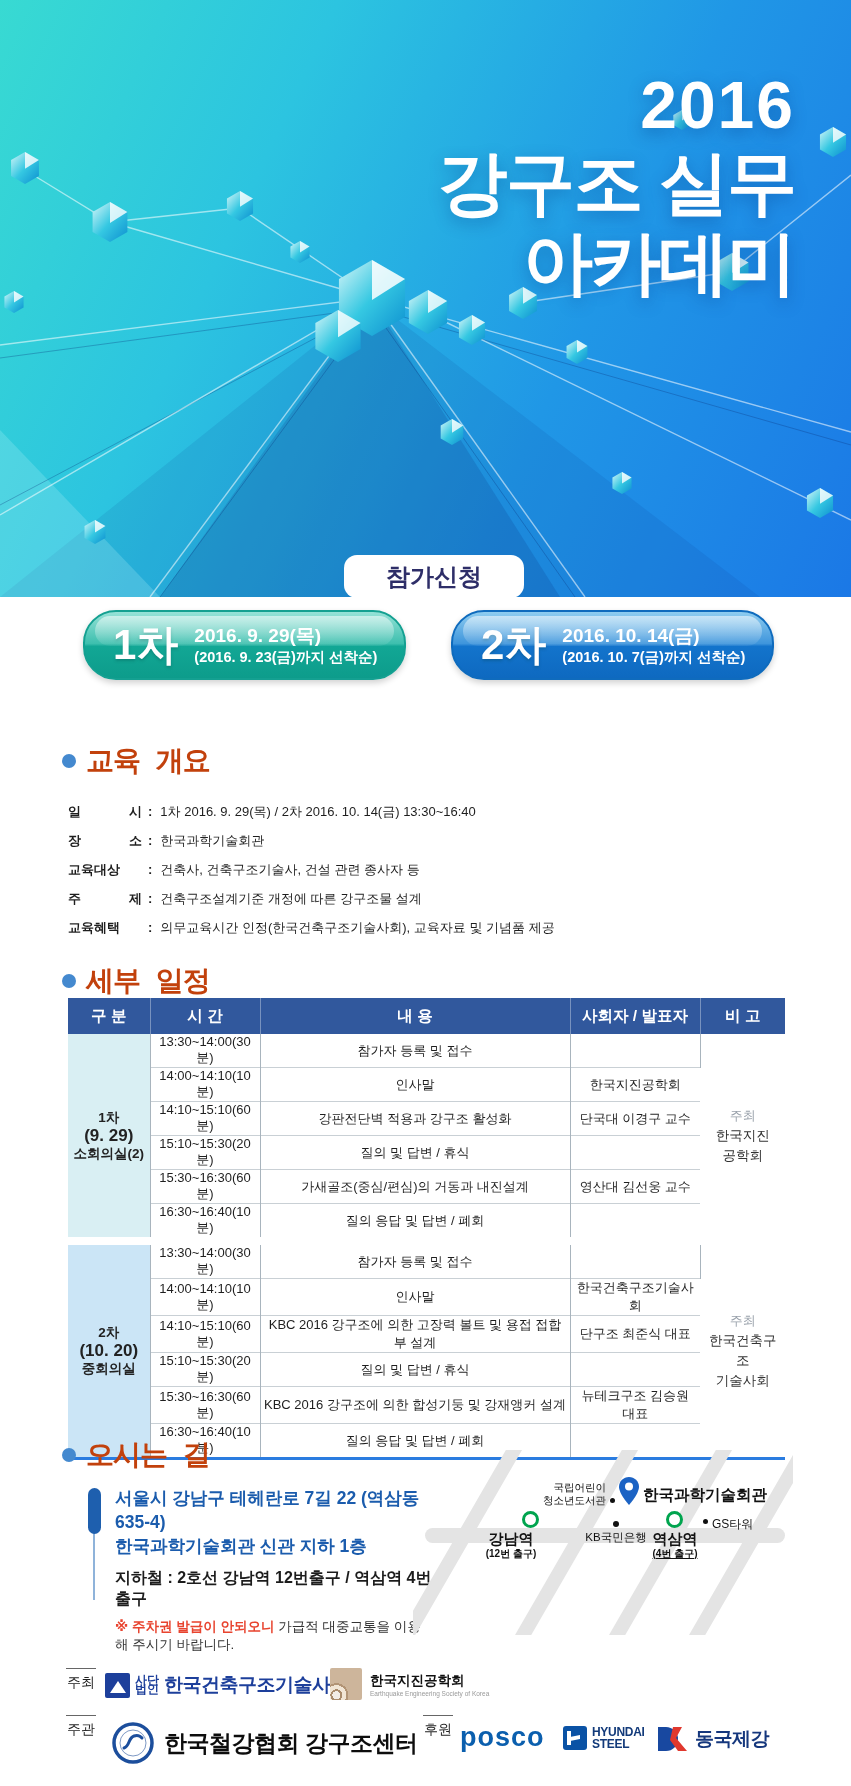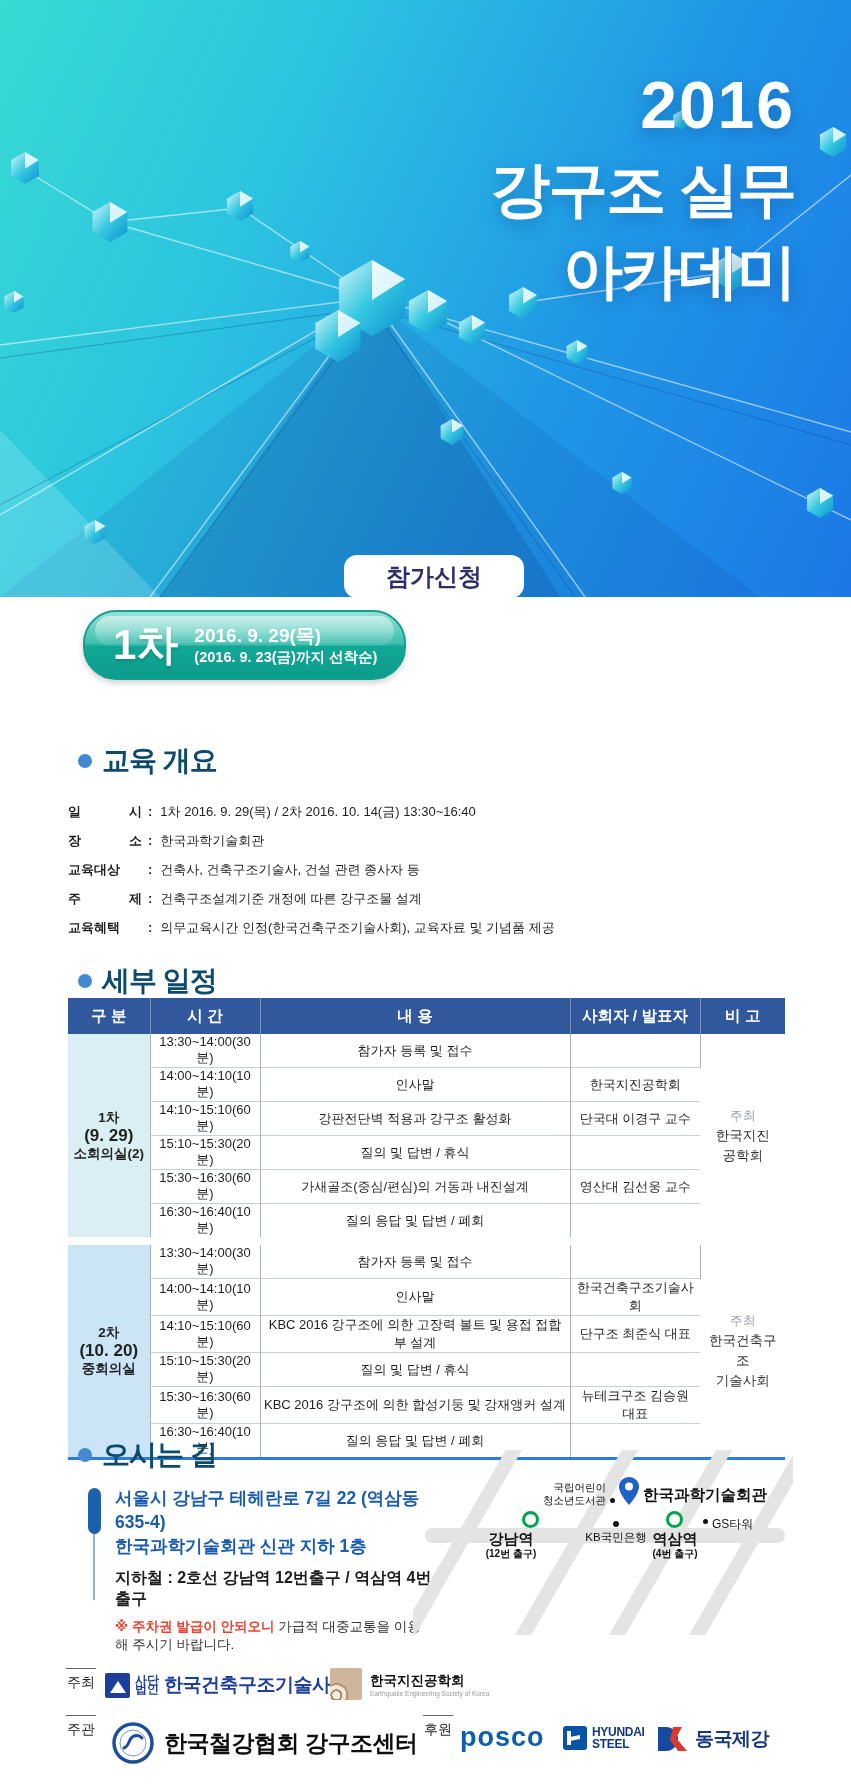--- a/index.html
+++ b/index.html
@@ -6,41 +6,41 @@
   body{font-family:"Liberation Sans","DejaVu Sans",sans-serif;}
   .page{position:relative;width:851px;height:1786px;margin:0 auto;background:#fff;overflow:hidden;}
 
   
   .hero{position:absolute;left:0;top:0;width:851px;height:597px;
         background:linear-gradient(115deg,#38dad2 0%,#2cc4e0 30%,#2097e6 65%,#1b78e6 100%);overflow:hidden;}
   .hero-art{position:absolute;left:0;top:0;}
   .hero-title{position:absolute;right:56px;top:72px;text-align:right;color:#fff;
               font-weight:bold;text-shadow:0 5px 16px rgba(0,50,130,.35);line-height:1;}
   .hero-title .t1{font-size:66px;letter-spacing:2px;margin-bottom:8px;}
-  .hero-title .t2,.hero-title .t3{font-size:60px;letter-spacing:-2px;margin-top:22px;}
+  .hero-title .t2,.hero-title .t3{font-size:70px;letter-spacing:-2px;margin-top:10px;}
   .badge{position:absolute;left:344px;top:555px;width:180px;height:43px;background:#fff;border-radius:13px;
          display:flex;align-items:center;justify-content:center;font-size:24px;font-weight:bold;color:#2e2e68;}
 
   
   .pill{position:absolute;top:610px;width:319px;height:66px;border-radius:33px;display:flex;align-items:center;
         color:#fff;box-shadow:0 3px 6px rgba(0,0,0,.18);}
   .pill::after{content:"";position:absolute;left:10px;right:10px;top:4px;height:30px;border-radius:26px;
         background:linear-gradient(180deg,rgba(255,255,255,.55),rgba(255,255,255,.05));}
   .pill1{left:83px;background:linear-gradient(180deg,#96e2d7 0%,#3dbfae 48%,#12a795 52%,#0d9c8b 100%);
          border:2px solid #14a091;}
   .pill2{left:451px;background:linear-gradient(180deg,#8fcdf0 0%,#3e95dc 48%,#1374cc 52%,#0e69c0 100%);
          border:2px solid #0f6bbd;}
   .pill .rnd{font-size:42px;font-weight:bold;margin:0 16px 0 28px;text-shadow:0 2px 3px rgba(0,60,60,.25);}
   .pill .dates{display:flex;flex-direction:column;line-height:1.25;}
   .pill .d1{font-size:19px;font-weight:bold;}
   .pill .d2{font-size:14.5px;font-weight:bold;}
 
   
-  .sec-h{position:absolute;left:78px;display:flex;align-items:center;gap:10px;
-         font-size:28px;font-weight:bold;color:#0c4a6e;letter-spacing:-1px;}
+  .sec-h{position:absolute;left:62px;display:flex;align-items:center;gap:10px;
+         font-size:28px;font-weight:bold;color:#c2410c;letter-spacing:-1px;font-family:Liberation Mono, monospace;}
   .sec-h::before{content:"";width:14px;height:14px;border-radius:50%;background:#4489cf;flex:0 0 auto;}
 
   
   .overview{position:absolute;left:68px;top:797px;width:715px;}
   .ov-item{display:flex;font-size:13px;color:#1e1e1e;line-height:29px;}
   .ov-item .lbl{width:74px;font-weight:bold;text-align:justify;text-align-last:justify;flex:0 0 auto;}
   .ov-item .col{font-weight:bold;margin:0 8px 0 6px;}
 
   
   .schedule-wrap{position:absolute;left:68px;top:998px;width:717px;}
@@ -239,20 +239,27 @@
       <div class="t3">아카데미</div>
     </div>
   </header>
   <div class="badge">참가신청</div>
 
   <div class="pill pill1">
     <span class="rnd">1차</span>
     <span class="dates">
       <span class="d1">2016. 9. 29(목)</span>
       <span class="d2">(2016. 9. 23(금)까지 선착순)</span>
+    </span>
+  </div>
+  <div class="pill pill2">
+    <span class="rnd">2차</span>
+    <span class="dates">
+      <span class="d1">2016. 10. 14(금)</span>
+      <span class="d2">(2016. 10. 7(금)까지 선착순)</span>
     </span>
   </div>
 
   <div class="sec-h" style="top:742px;">교육 개요</div>
   <div class="overview">
     <div class="ov-item">
         <span class="lbl">일 시</span>
         <span class="col">:</span>
         <span>1차 2016. 9. 29(목) / 2차 2016. 10. 14(금)  13:30~16:40</span>
       </div>
@@ -432,21 +439,21 @@
       <circle cx="10" cy="9.5" r="4" fill="#fff"></circle>
     </svg>
     <div class="map-lbl venue">한국과학기술회관</div>
     <div class="st-ring" style="left:109px;top:61px;"></div>
     <div class="map-lbl st-name" style="left:58px;top:80px;width:80px;">강남역</div>
     <div class="map-lbl st-exit" style="left:58px;top:97px;width:80px;">(12번 출구)</div>
     <div class="dot" style="left:200px;top:71px;width:6px;height:6px;"></div>
     <div class="map-lbl bank">KB국민은행</div>
     <div class="st-ring" style="left:253px;top:61px;"></div>
     <div class="map-lbl st-name" style="left:222px;top:80px;width:80px;">역삼역</div>
-    <div class="map-lbl st-exit" style="left:222px;top:97px;width:80px;">(4번 출구)</div>
+    <div class="map-lbl st-exit" style="left:222px;top:97px;width:80px;text-decoration:underline;">(4번 출구)</div>
     <div class="dot" style="left:290px;top:69px;width:5px;height:5px;"></div>
     <div class="map-lbl gs">GS타워</div>
   </div>
 
   <div class="f-label host-row1" style="left:66px;">주최</div>
   <div class="host1">
     <span class="ksea-ic"></span>
     <span class="prefix pre">사단
 법인</span>
     <span class="name">한국건축구조기술사회</span>

